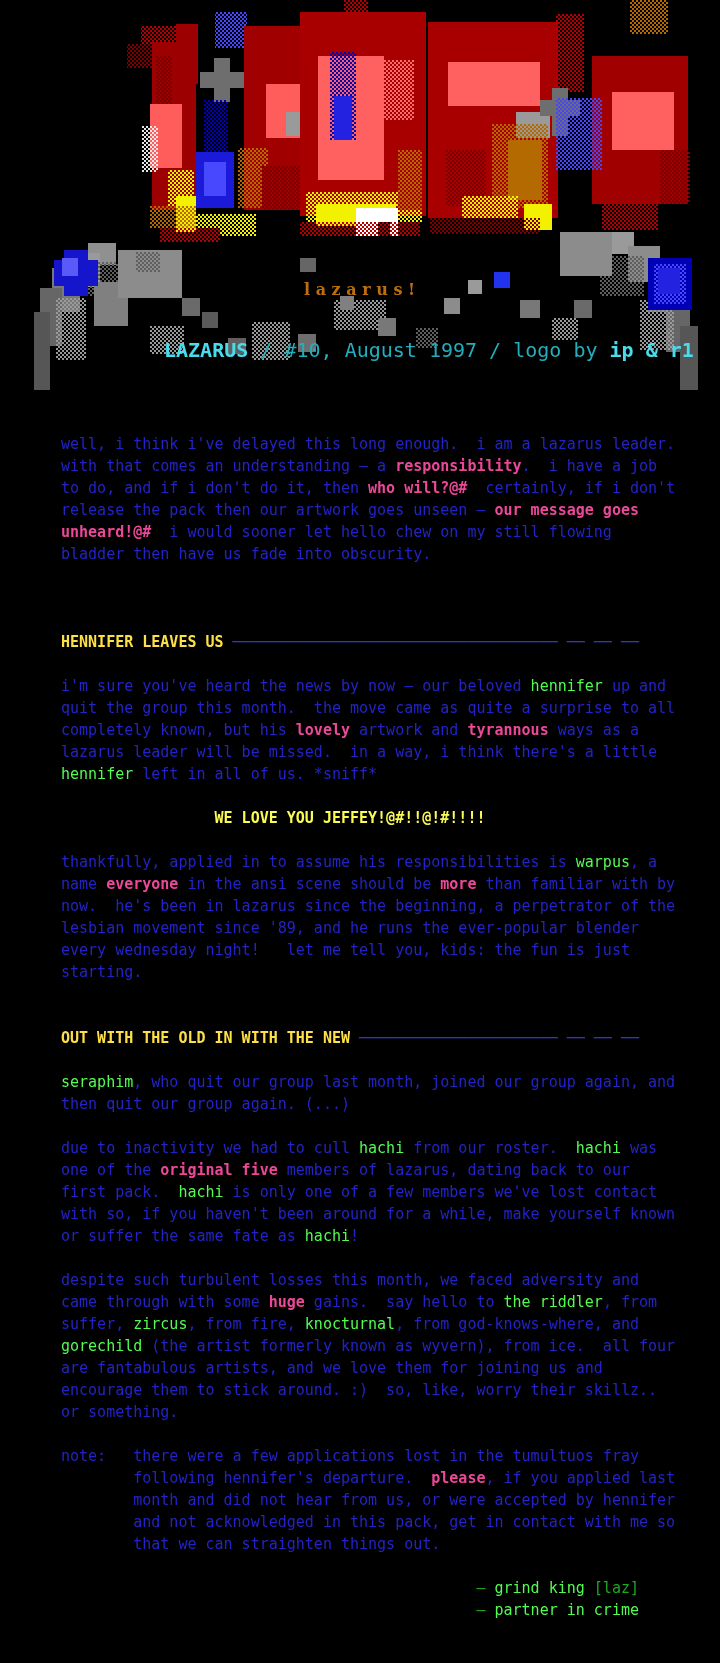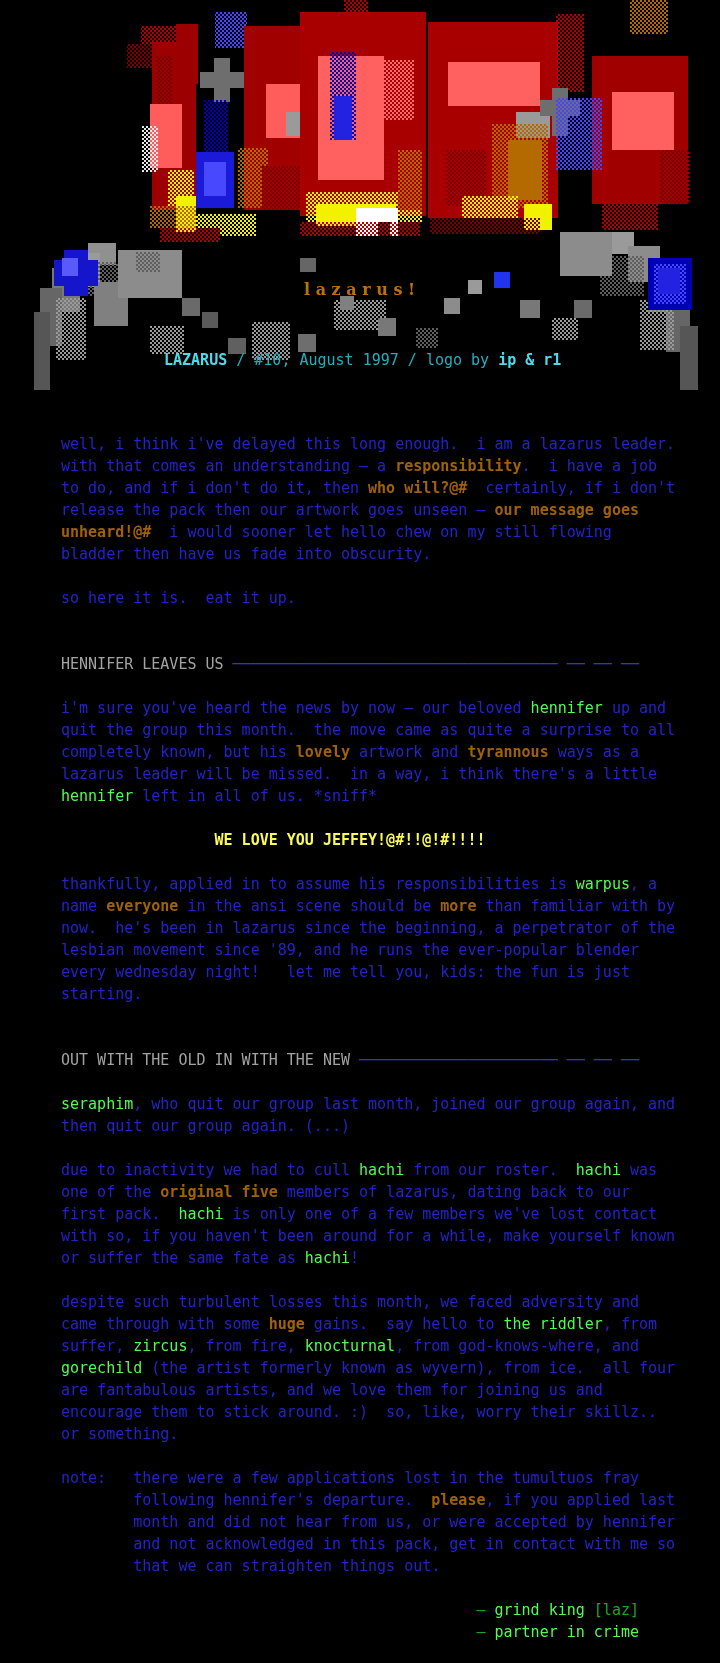--- a/index.html
+++ b/index.html
@@ -1,31 +1,31 @@
 <!DOCTYPE html>
 <html><head>
 <meta charset="utf-8">
 <style>
   html,body{margin:0;padding:0;background:#000;}
   body{width:720px;height:1663px;overflow:hidden;font-family:"DejaVu Sans Mono",monospace;}
   .logo-wrap{position:relative;width:720px;height:392px;}
   .logo-svg{position:absolute;left:0;top:0;}
   .logo-caption{position:absolute;left:304px;top:280px;font-family:"DejaVu Serif",serif;
     font-weight:bold;font-size:16px;color:#bd6f0e;white-space:pre;}
-  .pack-title{position:absolute;left:164px;top:352px;font-size:15px;line-height:17px;white-space:pre;}
+  .pack-title{position:absolute;left:164px;top:342px;font-size:20px;line-height:17px;white-space:pre;}
   .c{color:#23aebe}
   .C{color:#49dcec;font-weight:bold}
   .body-text{padding:41px 0 0 61px;font-size:15px;line-height:22px;}
   .ln{height:22px;white-space:pre;}
   .sb{color:#2323c8}
-  .sh{color:#a16207;font-weight:bold}
+  .sh{color:#ec4899;font-weight:bold}
   .sg{color:#53fb53;font-weight:normal}
   .sG{color:#1ea81e}
   .sy{color:#fbfb54;font-weight:bold}
-  .sw{color:#a3a3a3;font-weight:normal}
+  .sw{color:#fde047;font-weight:bold}
   .sr{color:#3737d8}
 </style>
 </head>
 <body>
 
 <div class="logo-wrap">
   <svg class="logo-svg" width="720" height="392" viewBox="0 0 720 392" shape-rendering="crispEdges">
     <defs>
       <pattern id="pR" width="4" height="4" patternUnits="userSpaceOnUse">
           <rect width="2" height="2" fill="#b40000"></rect>
@@ -177,21 +177,20 @@
 </div>
 
 <div class="body-text" id="body-text">
     <div class="ln"><span class="sb">well, i think i've delayed this long enough.  i am a lazarus leader.</span></div>
     <div class="ln"><span class="sb">with that comes an understanding — a </span><span class="sh">responsibility</span><span class="sb">.  i have a job</span></div>
     <div class="ln"><span class="sb">to do, and if i don't do it, then </span><span class="sh">who will?@#</span><span class="sb">  certainly, if i don't</span></div>
     <div class="ln"><span class="sb">release the pack then our artwork goes unseen — </span><span class="sh">our message goes</span></div>
     <div class="ln"><span class="sh">unheard!@#</span><span class="sb">  i would sooner let hello chew on my still flowing</span></div>
     <div class="ln"><span class="sb">bladder then have us fade into obscurity.</span></div>
     <div class="ln"></div>
-    <div class="ln"><span class="sb">so here it is.  eat it up.</span></div>
     <div class="ln"></div>
     <div class="ln"></div>
     <div class="ln"><span class="sw">HENNIFER LEAVES US </span><span class="sr">──────────────────────────────────── ── ── ──</span></div>
     <div class="ln"></div>
     <div class="ln"><span class="sb">i'm sure you've heard the news by now — our beloved </span><span class="sg">hennifer</span><span class="sb"> up and</span></div>
     <div class="ln"><span class="sb">quit the group this month.  the move came as quite a surprise to all</span></div>
     <div class="ln"><span class="sb">completely known, but his </span><span class="sh">lovely</span><span class="sb"> artwork and </span><span class="sh">tyrannous</span><span class="sb"> ways as a</span></div>
     <div class="ln"><span class="sb">lazarus leader will be missed.  in a way, i think there's a little</span></div>
     <div class="ln"><span class="sg">hennifer</span><span class="sb"> left in all of us. *sniff*</span></div>
     <div class="ln"></div>

